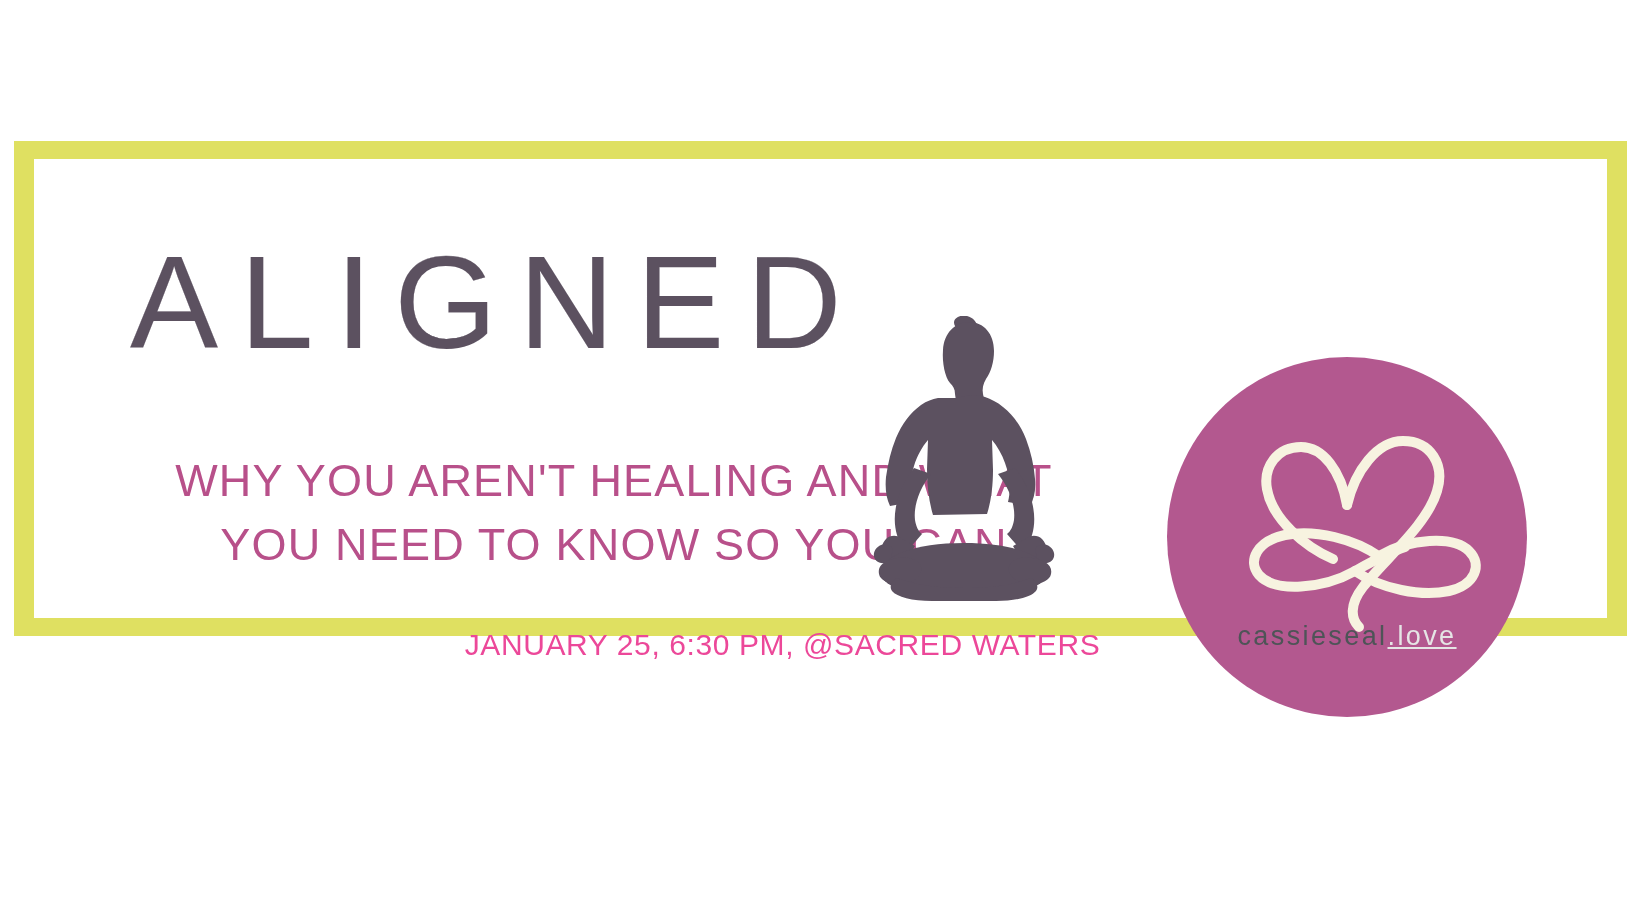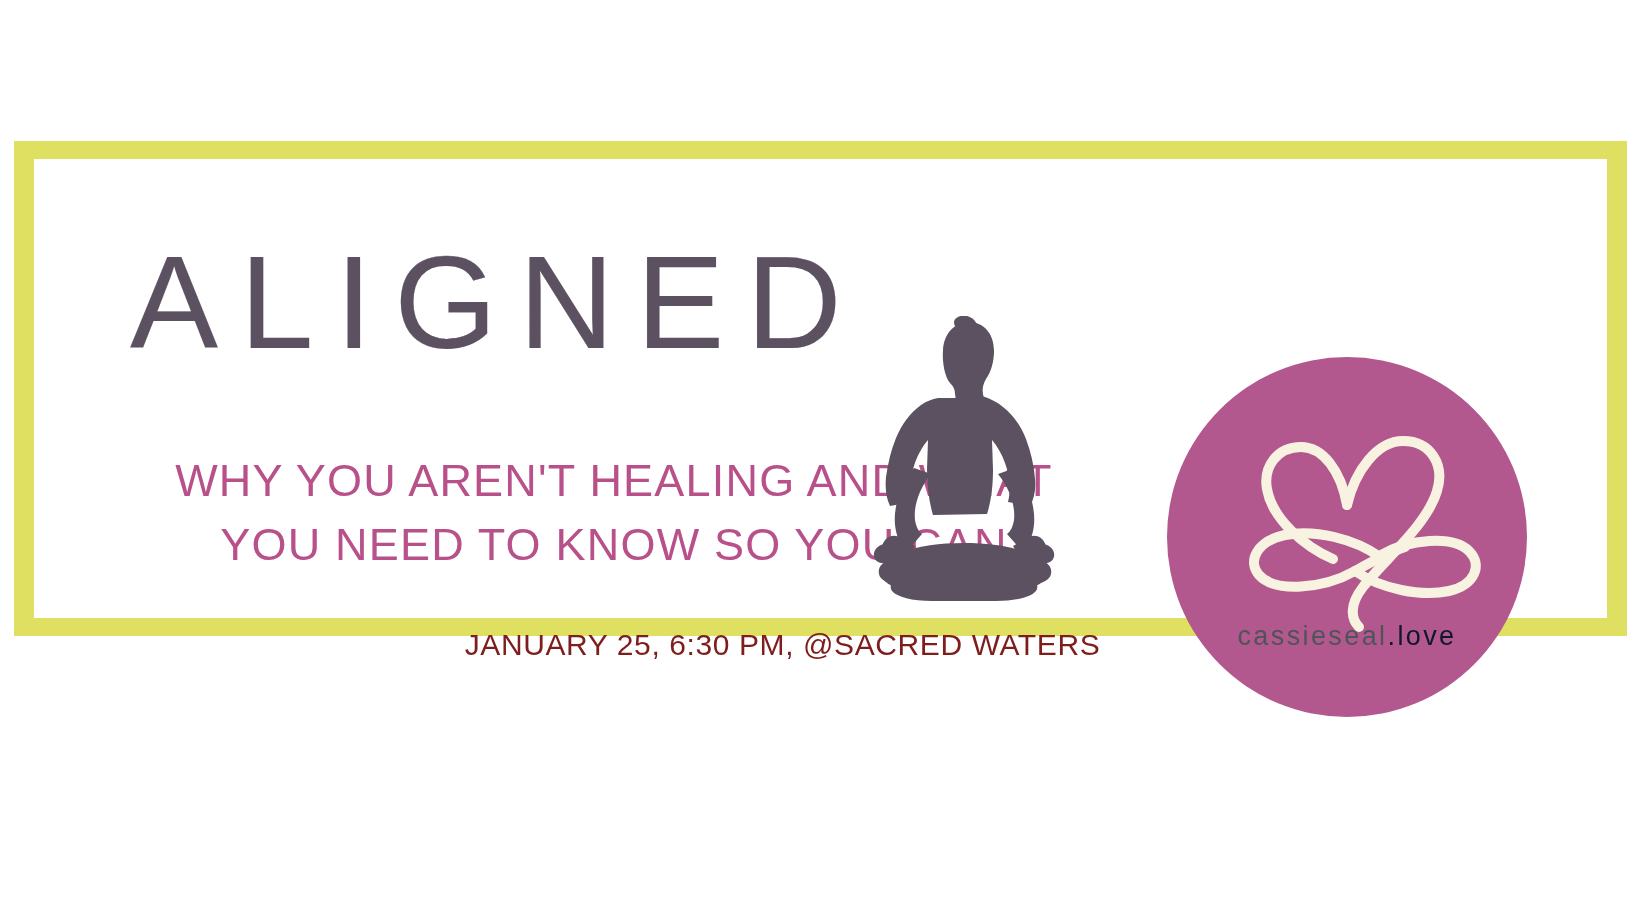--- a/index.html
+++ b/index.html
@@ -76,21 +76,21 @@
   }
   .subtitle .line { display: block; white-space: nowrap; }
 
   
   .date-line {
     position: absolute;
     left: 0;
     top: 628px;
     width: 1565px;
     text-align: center;
-    color: #7f1d1d;
+    color: #ec4899;
     font-family: "Liberation Sans", sans-serif;
     font-size: 30px;
     font-weight: 400;
     letter-spacing: 0.6px;
     white-space: nowrap;
   }
 
   
   .yoga {
     position: absolute;
@@ -126,21 +126,21 @@
     left: 0;
     top: 264px;
     width: 100%;
     text-align: center;
     font-family: "Liberation Sans", sans-serif;
     font-size: 27px;
     letter-spacing: 2.4px;
     color: #4e5457;
     white-space: nowrap;
   }
-  .logo-url .tld { color: #0f172a; }
+  .logo-url .tld { color: #e5e5e5; text-decoration: underline; }
 </style>
 </head>
 <body>
 
 <div class="banner-root">
 
   <div class="frame">
     <div class="frame-inner">
 
       <div class="headline">ALIGNED</div>

